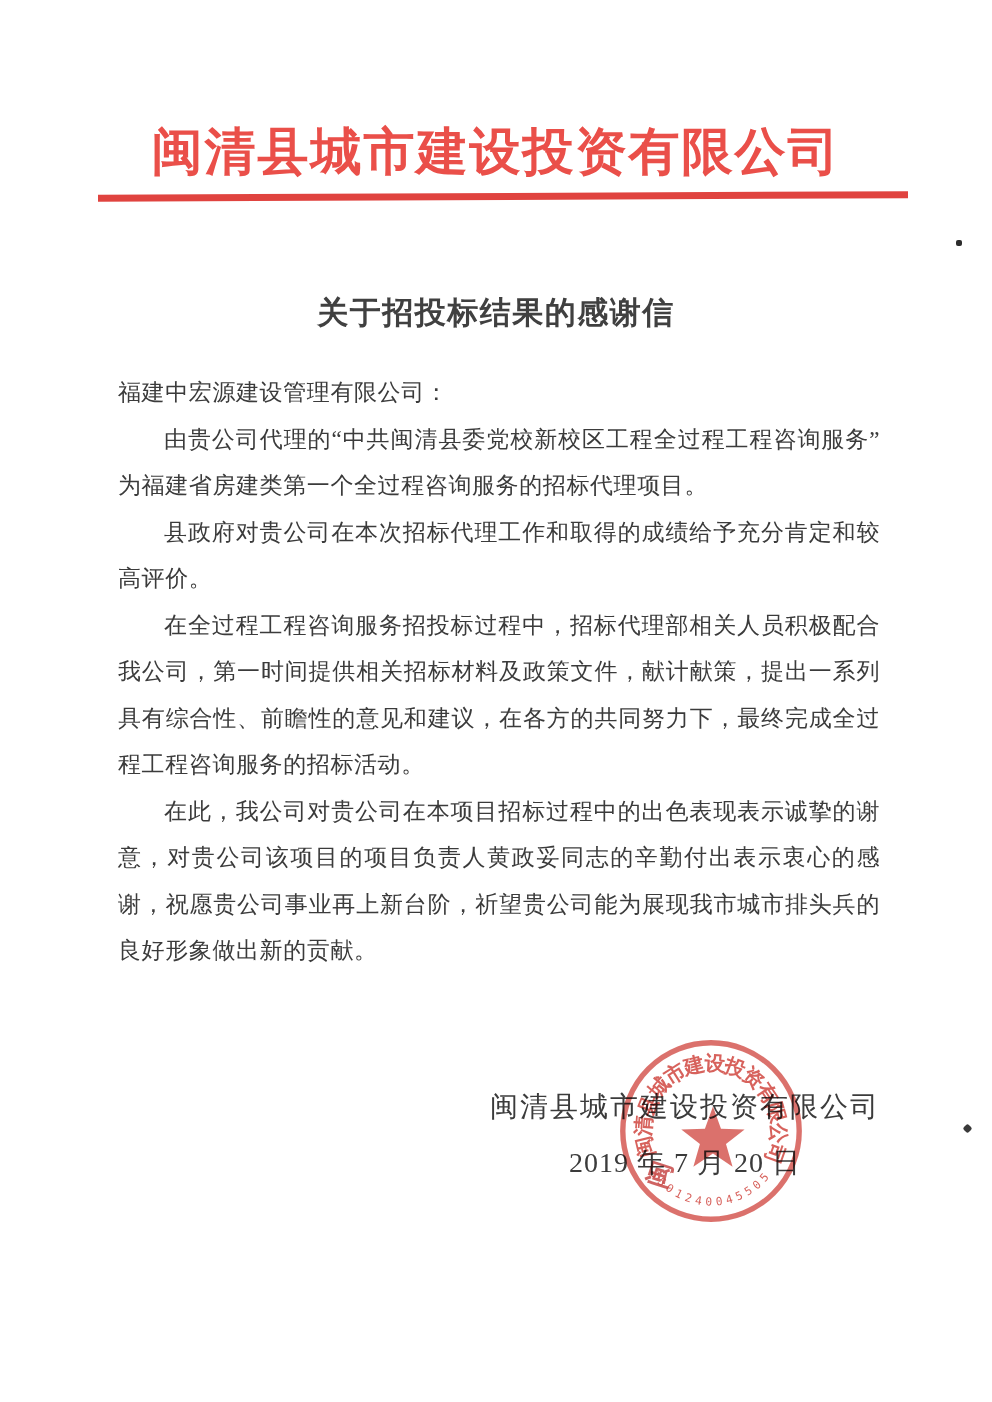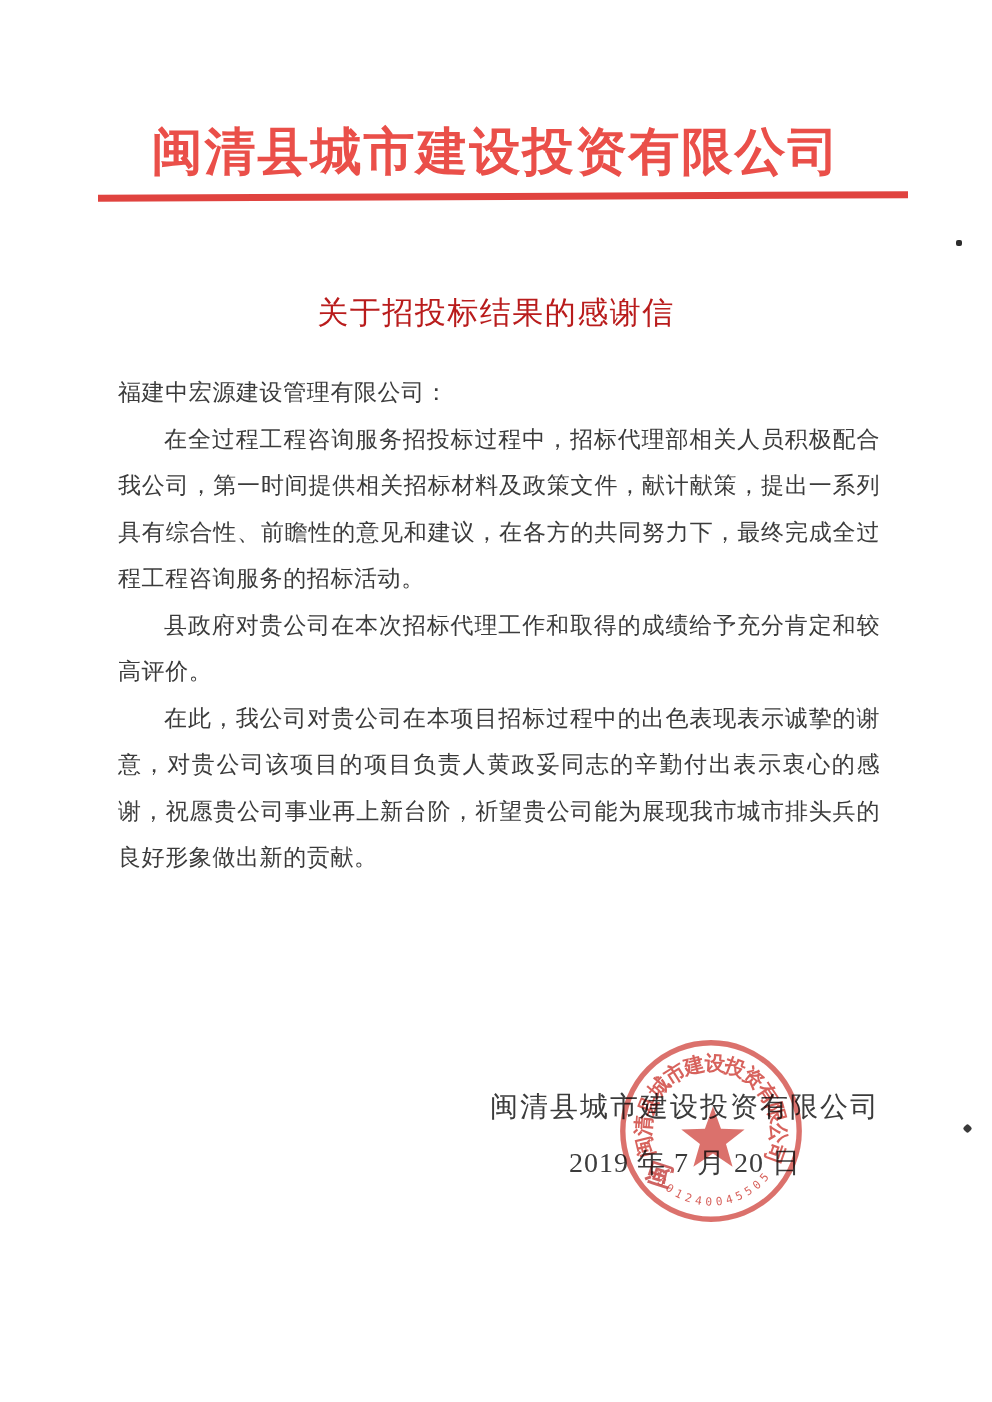--- a/index.html
+++ b/index.html
@@ -44,24 +44,24 @@
 
   
   .letter-title {
     position: absolute;
     top: 292px;
     left: 0;
     width: 100%;
     text-align: center;
     margin: 0;
     font-family: "Liberation Sans", "DejaVu Sans", sans-serif;
-    font-weight: 400;
+    font-weight: 700;
     font-size: 31px;
     letter-spacing: 1.5px;
-    color: #b91c1c;
+    color: #404040;
   }
 
   
   .letter-body {
     position: absolute;
     top: 370px;
     left: 118px;
     width: 762px;
     font-size: 23px;
     line-height: 46.5px;
@@ -146,22 +146,23 @@
 <div class="page">
 
   <h1 class="letterhead">闽清县城市建设投资有限公司</h1>
 
   <div class="letterhead-rule"></div>
 
   <h2 class="letter-title">关于招投标结果的感谢信</h2>
 
   <div class="letter-body">
     <p class="salutation">福建中宏源建设管理有限公司：</p>
+    <p class="body-para">由贵公司代理的“中共闽清县委党校新校区工程全过程工程咨询服务”为福建省房建类第一个全过程咨询服务的招标代理项目。</p>
+    <p class="body-para">县政府对贵公司在本次招标代理工作和取得的成绩给予充分肯定和较高评价。</p>
     <p class="body-para">在全过程工程咨询服务招投标过程中，招标代理部相关人员积极配合我公司，第一时间提供相关招标材料及政策文件，献计献策，提出一系列具有综合性、前瞻性的意见和建议，在各方的共同努力下，最终完成全过程工程咨询服务的招标活动。</p>
-    <p class="body-para">县政府对贵公司在本次招标代理工作和取得的成绩给予充分肯定和较高评价。</p>
     <p class="body-para">在此，我公司对贵公司在本项目招标过程中的出色表现表示诚挚的谢意，对贵公司该项目的项目负责人黄政妥同志的辛勤付出表示衷心的感谢，祝愿贵公司事业再上新台阶，祈望贵公司能为展现我市城市排头兵的良好形象做出新的贡献。</p>
   </div>
 
   <div class="sign-block">
     <div class="sign-company">闽清县城市建设投资有限公司</div>
     <div class="sign-date">2019 年 7 月 20 日</div>
   </div>
 
   <svg class="seal" viewBox="-100 -100 200 200" xmlns="http://www.w3.org/2000/svg">
     <defs>

